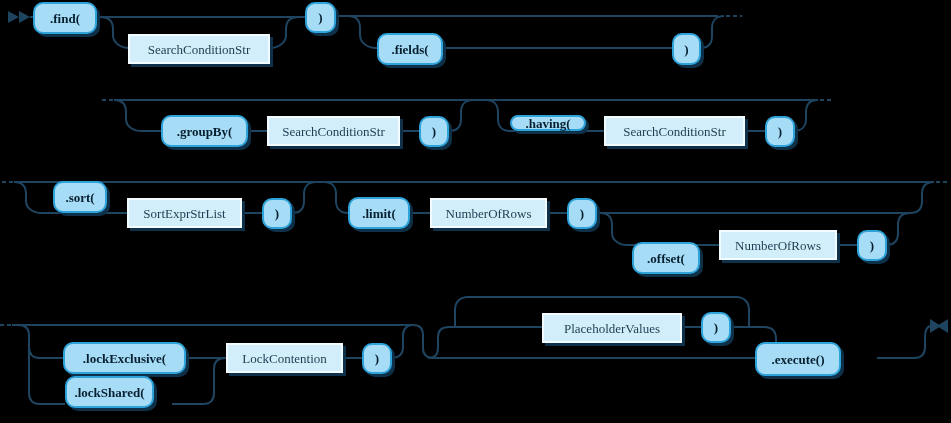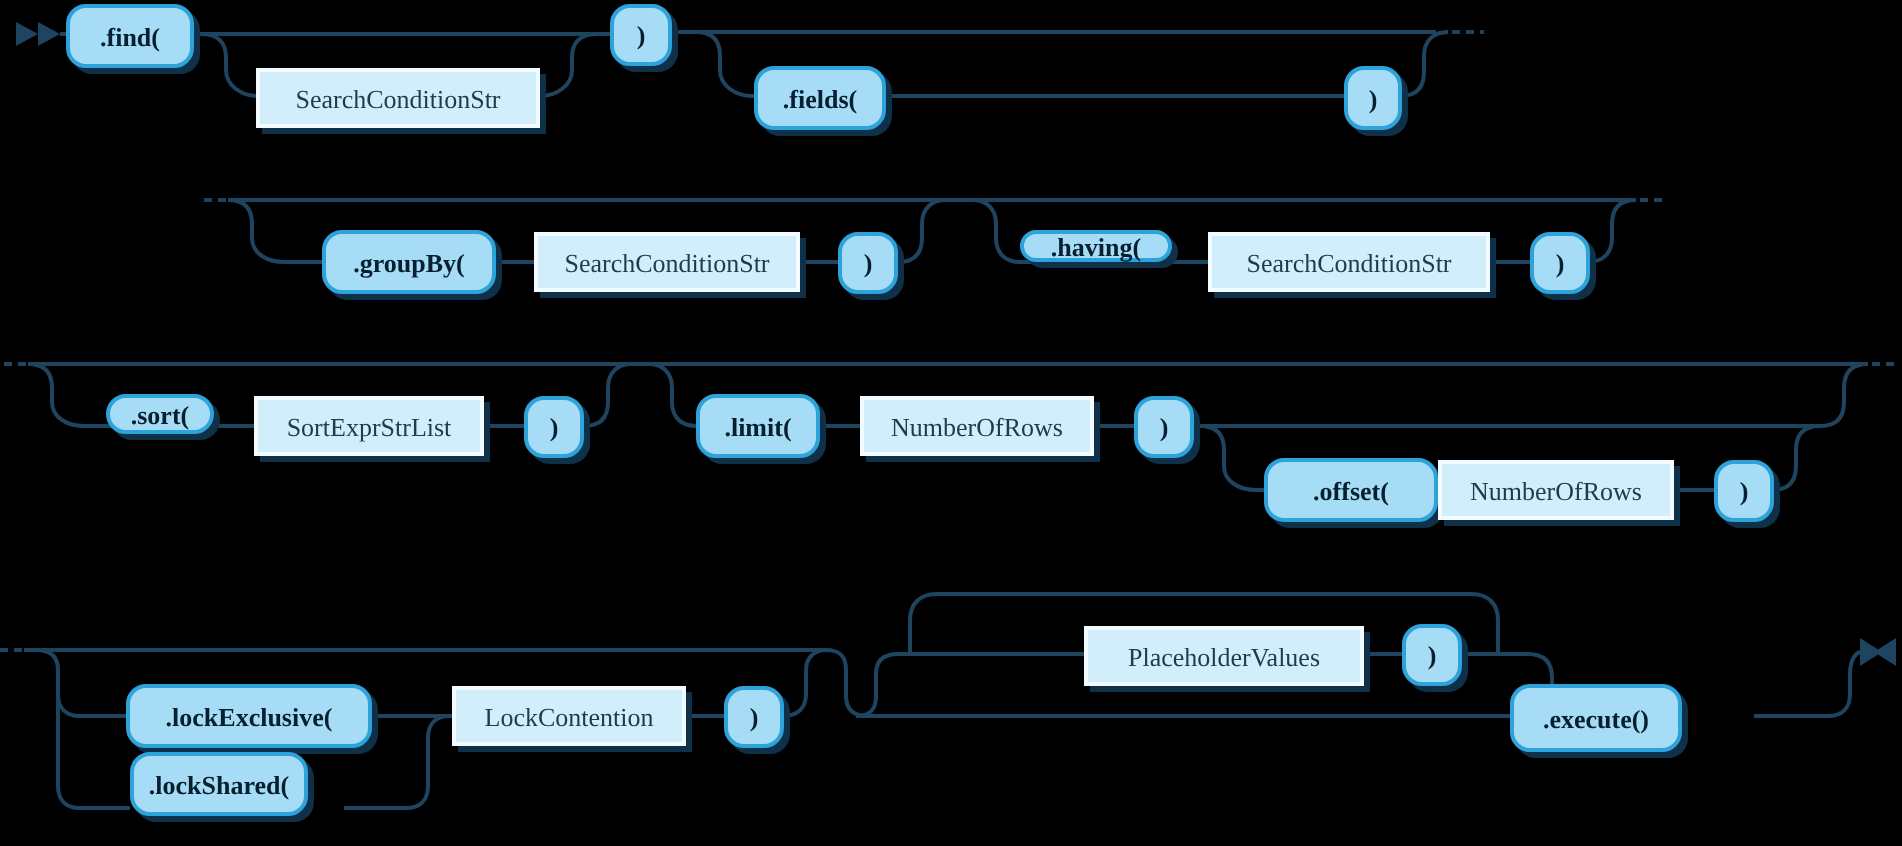--- a/index.html
+++ b/index.html
@@ -104,27 +104,27 @@
   <div class="node t" style="left:377px; top:33px;  width:66px;  height:32px">.fields(</div>
   <div class="node t" style="left:672px; top:33px;  width:29px;  height:32px">)</div>
 
   <div class="node t" style="left:161px; top:115px; width:87px;  height:32px">.groupBy(</div>
   <div class="node nt" style="left:267px; top:116px; width:133px; height:30px">SearchConditionStr</div>
   <div class="node t" style="left:419px; top:116px; width:30px;  height:31px">)</div>
   <div class="node t" style="left:510px; top:115px; width:76px;  height:16px">.having(</div>
   <div class="node nt" style="left:604px; top:116px; width:141px; height:30px">SearchConditionStr</div>
   <div class="node t" style="left:765px; top:116px; width:30px;  height:31px">)</div>
 
-  <div class="node t" style="left:53px;  top:197px; width:54px;  height:20px">.sort(</div>
+  <div class="node t" style="left:53px;  top:181px; width:54px;  height:32px">.sort(</div>
   <div class="node nt" style="left:127px; top:198px; width:115px; height:30px">SortExprStrList</div>
   <div class="node t" style="left:262px; top:198px; width:30px;  height:31px">)</div>
   <div class="node t" style="left:348px; top:197px; width:62px;  height:32px">.limit(</div>
   <div class="node nt" style="left:430px; top:198px; width:117px; height:30px">NumberOfRows</div>
   <div class="node t" style="left:567px; top:198px; width:30px;  height:31px">)</div>
-  <div class="node t" style="left:632px; top:229px; width:87px;  height:32px">.offset(</div>
+  <div class="node t" style="left:632px; top:242px; width:68px;  height:32px">.offset(</div>
   <div class="node nt" style="left:719px; top:230px; width:118px; height:30px">NumberOfRows</div>
   <div class="node t" style="left:857px; top:230px; width:30px;  height:31px">)</div>
 
   <div class="node t" style="left:63px;  top:342px; width:123px; height:32px">.lockExclusive(</div>
   <div class="node t" style="left:65px;  top:376px; width:89px; height:32px">.lockShared(</div>
   <div class="node nt" style="left:226px; top:343px; width:117px; height:30px">LockContention</div>
   <div class="node t" style="left:362px; top:343px; width:30px;  height:31px">)</div>
   <div class="node nt" style="left:542px; top:313px; width:140px; height:30px">PlaceholderValues</div>
   <div class="node t" style="left:701px; top:312px; width:30px;  height:31px">)</div>
   <div class="node t" style="left:755px; top:342px; width:86px;  height:34px">.execute()</div>

